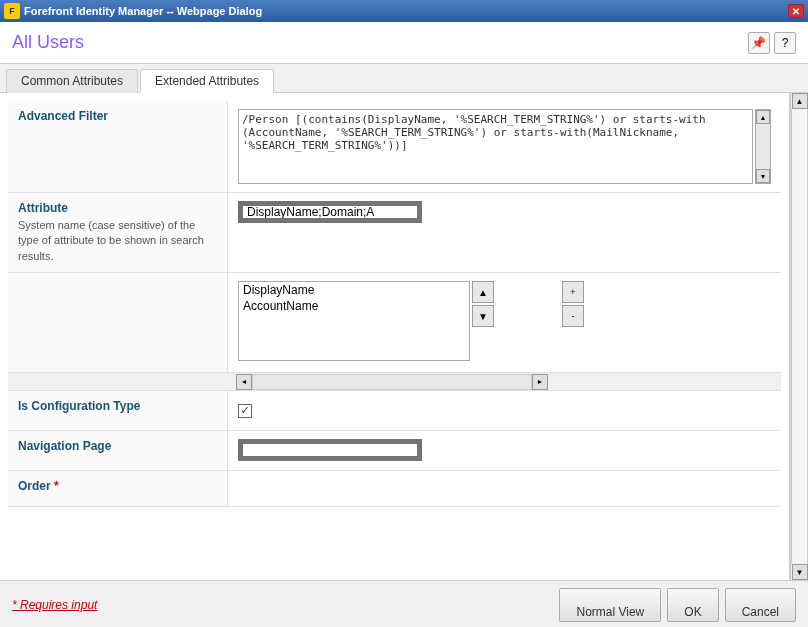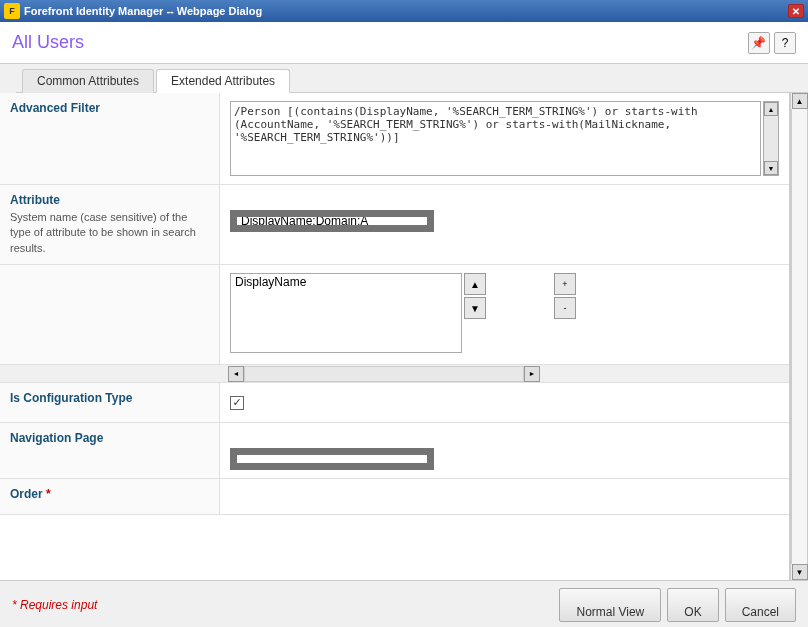--- a/index.html
+++ b/index.html
@@ -89,21 +89,20 @@
       font-size: 12px;
     }
 
     
     .tab-bar {
       background: #f0f0f0;
       border-bottom: 1px solid #ccc;
       display: flex;
       padding: 4px 6px 0 6px;
       gap: 0;
-      margin-left: 16px;
     }
     .tab {
       padding: 4px 14px;
       border: 1px solid #ccc;
       border-bottom: none;
       background: #e8e8e8;
       cursor: pointer;
       font-size: 12px;
       color: #333;
       border-radius: 3px 3px 0 0;
@@ -121,21 +120,21 @@
     
     .dialog-body {
       display: flex;
       height: calc(627px - 22px - 42px - 28px - 48px);
       background: white;
     }
 
     .content-area {
       flex: 1;
       overflow-y: auto;
-      padding: 0;
+      padding: 8px;
       border-right: 1px solid #ccc;
     }
 
     .right-scrollbar {
       width: 18px;
       background: #f0f0f0;
       border-left: 1px solid #ccc;
       display: flex;
       flex-direction: column;
       align-items: center;
@@ -264,26 +263,25 @@
       background: #e8e8e8;
       cursor: pointer;
       display: flex;
       align-items: center;
       justify-content: center;
       font-size: 10px;
     }
 
     
     .text-input {
-      border: 7px solid #737373;
+      border: 5px solid #737373;
       height: 22px;
       padding: 2px 4px;
       font-size: 12px;
-      width: 204px;
-      margin-top: 17px;
+      width: 184px;
     }
 
     
     .checkbox-field {
       width: 14px;
       height: 14px;
       border: 1px solid #666;
       background: white;
       display: flex;
       align-items: center;
@@ -298,20 +296,21 @@
       height: 48px;
       display: flex;
       align-items: center;
       justify-content: space-between;
       padding: 0 12px;
     }
     .requires-input {
       color: #cc0000;
       font-size: 12px;
       font-style: italic;
+      text-decoration: underline;
     }
     .footer-buttons {
       display: flex;
       gap: 6px;
     }
     .footer-btn {
       height: 26px;
       padding: 16px 16px;
       border: 1px solid #aaa;
       background: linear-gradient(to bottom, #f8f8f8, #e0e0e0);
@@ -397,20 +396,21 @@
       </div>
     </div>
 
     <div class="form-row" style="min-height:100px;">
       <div class="form-label-col">
       </div>
       <div class="form-control-col" style="align-items:flex-start; padding-top:8px;">
         <div class="listbox-container">
           <div class="listbox">
             <div class="listbox-item">DisplayName</div>
+            <div class="listbox-item">AccountName</div>
           </div>
           <div class="listbox-buttons">
             <div class="listbox-btn">▲</div>
             <div class="listbox-btn">▼</div>
           </div>
         </div>
         <div style="display:flex; flex-direction:column; gap:2px; margin-left:4px;">
           <div class="listbox-btn" style="width:22px;height:22px;font-size:9px;">+</div>
           <div class="listbox-btn" style="width:22px;height:22px;font-size:9px;">-</div>
         </div>

